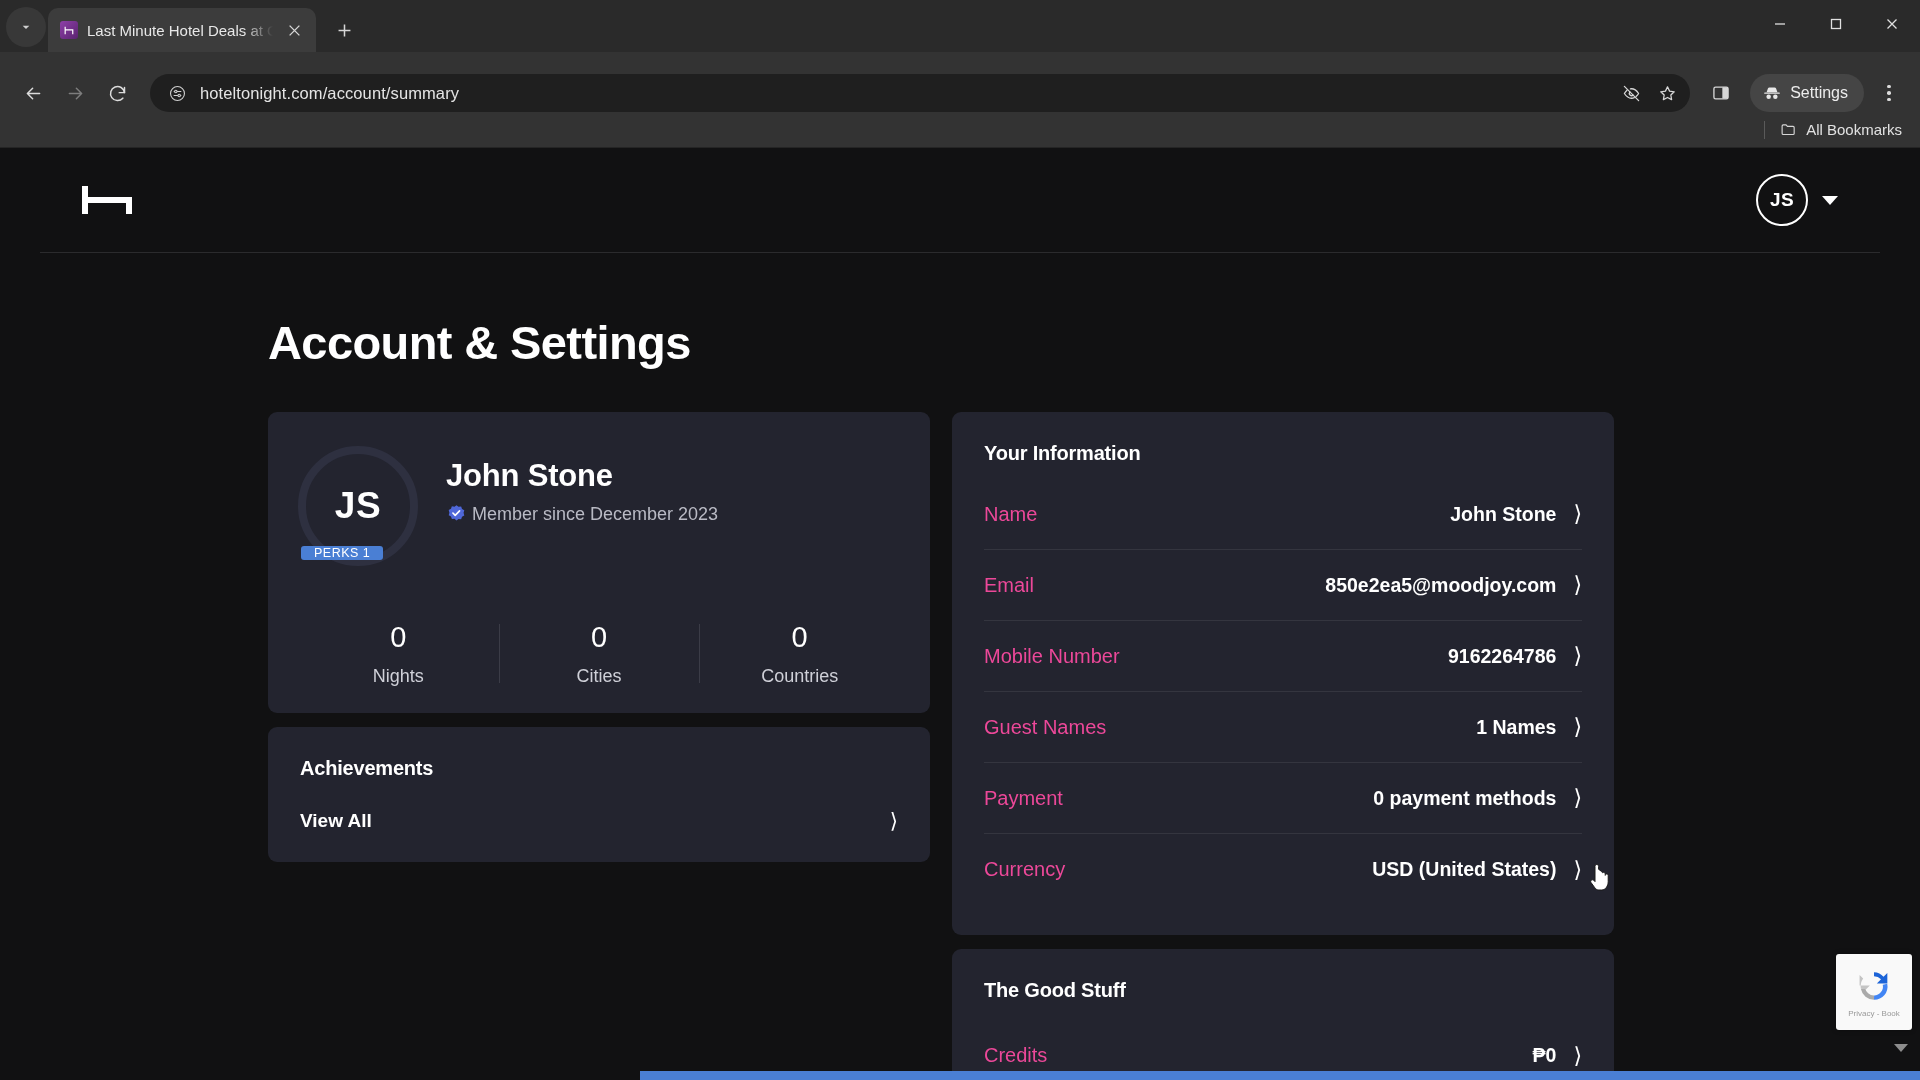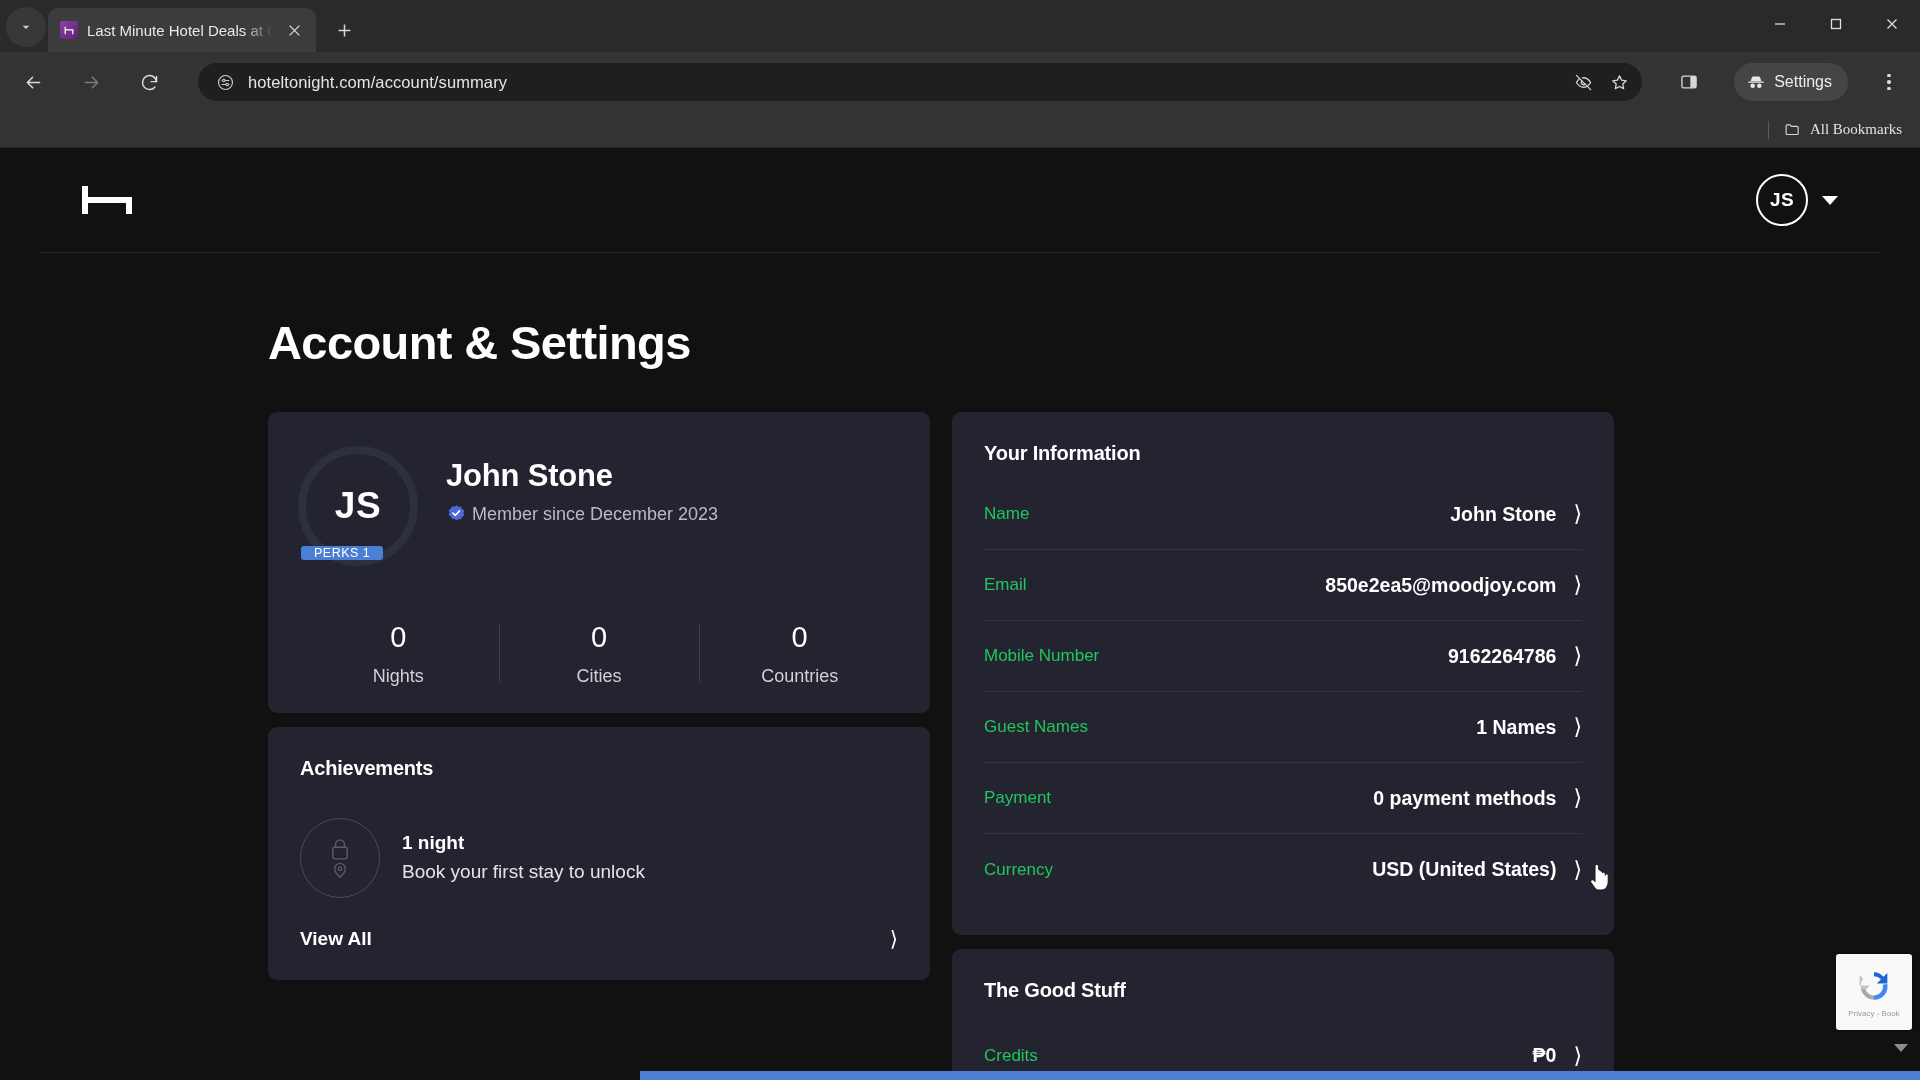--- a/index.html
+++ b/index.html
@@ -53,21 +53,21 @@
   .new-tab svg { width: 17px; height: 17px; stroke: #d6d6d6; stroke-width: 1.8; }
 
   .win-controls {
     position: absolute; right: 0; top: 0; height: 48px; display: flex;
   }
   .win-btn { width: 56px; height: 48px; display: flex; align-items: center; justify-content: center; }
   .win-btn svg { width: 12px; height: 12px; stroke: #e0e0e0; stroke-width: 1.3; fill: none; }
 
   .toolbar {
     height: 60px; background: #333333;
-    display: flex; align-items: center; padding: 0 14px; gap: 20px;
+    display: flex; align-items: flex-end; padding: 0 14px; gap: 4px;
   }
   .nav-btn { width: 38px; height: 38px; display: flex; align-items: center; justify-content: center; border-radius: 50%; flex: none; }
   .nav-btn svg { width: 21px; height: 21px; stroke: #dcdcdc; stroke-width: 1.7; fill: none; stroke-linecap: round; stroke-linejoin: round;}
   .nav-btn.disabled svg { stroke: #7d7d7d; }
 
   .omnibox {
     flex: 1; height: 38px; background: #1f1f1f; border-radius: 19px;
     display: flex; align-items: center; padding: 0 6px 0 14px; margin-left: 10px; margin-right: 8px;
     position: relative;
   }
@@ -91,21 +91,21 @@
   .menu-dots { width: 34px; height: 38px; display:flex; flex-direction:column; align-items:center; justify-content:center; gap:3px; margin-left:4px; flex:none;}
   .menu-dots i { width: 3.5px; height: 3.5px; border-radius: 50%; background: #dcdcdc; display:block; }
 
   .bookmarkbar {
     height: 36px; background: #333333; display: flex; align-items: center;
     justify-content: flex-end; padding-right: 18px; gap: 9px;
     border-bottom: 1px solid #252525;
   }
   .bm-sep { width: 1px; height: 18px; background: #5a5a5a; margin-right: 6px;}
   .bookmarkbar svg { width: 17px; height: 17px; stroke: #d6d6d6; fill: none; stroke-width: 1.6; }
-  .bookmarkbar span { color: #e2e2e2; font-size: 15px; font-family: Liberation Serif, serif; }
+  .bookmarkbar span { color: #e2e2e2; font-size: 15px; }
 
   
   .page {
     position: absolute; top: 148px; left: 0; right: 0; bottom: 0;
     background: #111112; overflow: hidden;
   }
   .site-header {
     height: 105px; display: flex; align-items: center;
     padding: 0 42px; border-bottom: 1px solid #2b2b2d;
     margin: 0 40px;
@@ -181,21 +181,21 @@
     margin-top: 30px; color: #ffffff; font-size: 19px; font-weight: 700;
   }
   .chev { font-size: 21px; color: #ffffff; font-weight: 400; line-height: 1; }
 
   .info-list { margin-top: 14px; }
   .info-row {
     display: flex; align-items: center; height: 71px;
     border-bottom: 1px solid #34353f;
   }
   .info-row:last-child { border-bottom: none; }
-  .info-label { color: #22c55e; font-size: 17px; flex: 1; }
+  .info-label { color: #ec4899; font-size: 20px; flex: 1; }
   .info-value { color: #ffffff; font-size: 19.5px; font-weight: 700; }
   .info-chev { margin-left: 17px; font-size: 22px; color: #ffffff; line-height: 1; }
 
   .card.good { padding-bottom: 16px; }
   .good-list { margin-top: 18px; }
 
   
   .recaptcha {
     position: absolute; right: 8px; bottom: 50px;
     width: 76px; height: 76px; background: #f9f9f9; border-radius: 3px;
@@ -390,34 +390,20 @@
               </div>
               <div class="stat">
                 <div class="stat-num">0</div>
                 <div class="stat-label">Countries</div>
               </div>
             </div>
           </div>
 
           <div class="card">
             <div class="card-title">Achievements</div>
-            <div class="achv-row">
-              <div class="achv-icon">
-                <svg viewBox="0 0 44 56" width="40" height="50">
-                  <rect x="14" y="16" width="16" height="13" rx="2" fill="none" stroke="#5a5b68" stroke-width="1.6"></rect>
-                  <path d="M17 16v-3.2a5 5 0 0110 0V16" fill="none" stroke="#5a5b68" stroke-width="1.6"></path>
-                  <path d="M22 34c-3.4 0-6 2.7-6 6.1 0 4.2 6 9.4 6 9.4s6-5.2 6-9.4c0-3.4-2.6-6.1-6-6.1z" fill="none" stroke="#5a5b68" stroke-width="1.6"></path>
-                  <circle cx="22" cy="40" r="2" fill="none" stroke="#5a5b68" stroke-width="1.5"></circle>
-                </svg>
-              </div>
-              <div>
-                <div class="achv-txt-title">1 night</div>
-                <div class="achv-txt-sub">Book your first stay to unlock</div>
-              </div>
-            </div>
             <div class="view-all">
               <span>View All</span>
               <span class="chev">⟩</span>
             </div>
           </div>
 
         </div>
 
         <div class="col-right">
 

